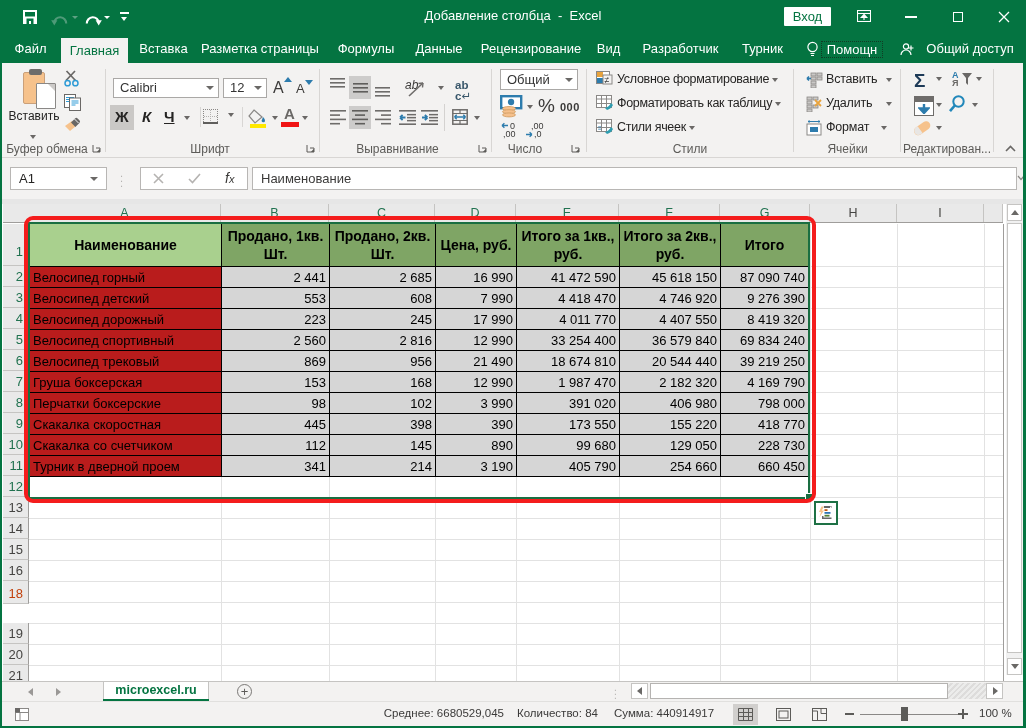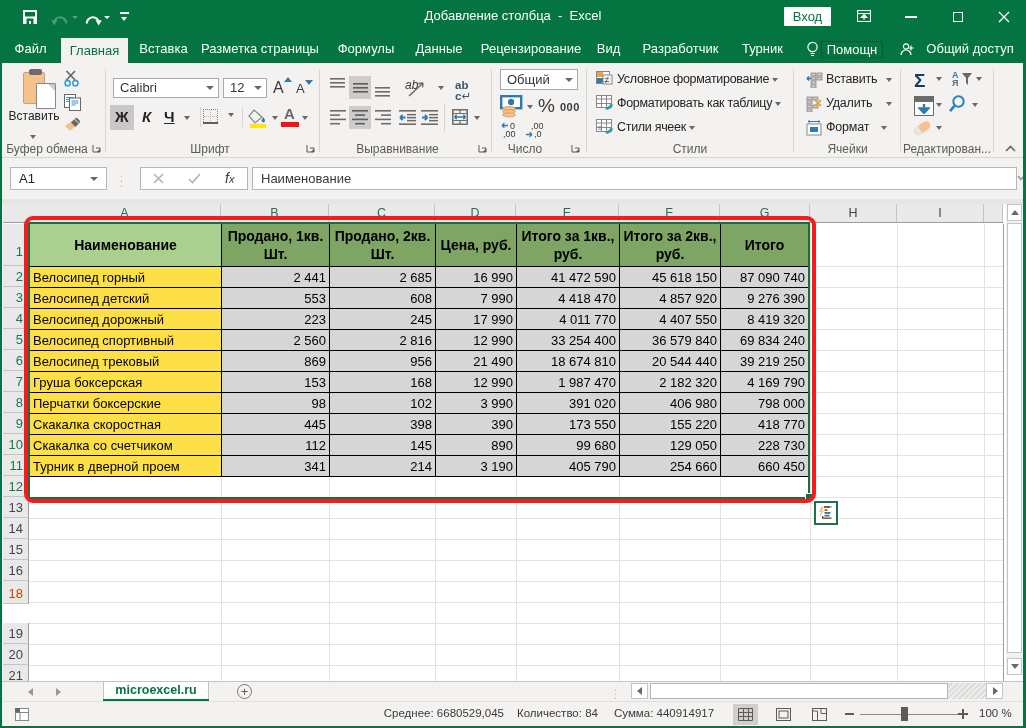--- a/index.html
+++ b/index.html
@@ -27,21 +27,21 @@
   #colhead { position:absolute; left:3px; top:5px; width:1000px; height:19px; background:#e9e9e9; border-bottom:1px solid #9f9d9b; }
   .ch { position:absolute; top:0; height:18px; font-size:12.5px; text-align:center; line-height:19px; color:#217250; border-right:1px solid #c5c4c2; }
   .rh { position:absolute; left:3px; width:26px; height:20px; background:#e9e9e9; border-bottom:1px solid #c5c4c2; font-size:13px; text-align:right; padding-right:5px; color:#217250; line-height:20px; border-right:1px solid #9f9d9b; }
   .gridv { position:absolute; width:1px; background:#e2e2e2; }
   .gridh { position:absolute; height:1px; background:#e2e2e2; }
   
   #xtable { position:absolute; left:29px; top:24px; border-collapse:collapse; }
   #xtable td { border:1px solid #000; font-size:13px; color:#000; padding:0 3px; white-space:nowrap; overflow:hidden; }
   #xtable .hd { background:#7fa565; font-weight:bold; text-align:center; font-size:14px; line-height:1.3; }
   #xtable .hd1 { background:#a9d08e; }
-  #xtable .c1 { background:#fde047; text-align:left; }
+  #xtable .c1 { background:#b91c1c; text-align:left; }
   #xtable .num { background:#d6d6d6; text-align:right; }
   #selborder { position:absolute; left:28px; top:23px; width:782px; height:277px; border:2px solid #1a6e41; }
   #redbox { position:absolute; left:24px; top:17px; width:792px; height:287px; border:4px solid #f41c1c; border-radius:9px; }
   
   #tabbar { position:absolute; left:0; top:681px; width:1026px; height:20px; background:#f3f2f1; border-top:1px solid #c5c4c2; }
   #statusbar { position:absolute; left:2px; top:701px; width:1026px; height:26px; background:#f3f2f1; border-top:1px solid #e1e0de; font-size:11.5px; color:#3b3a39; }
   #winborder { position:absolute; left:0; top:0; width:1026px; height:728px; border-left:2px solid #047441; border-right:3px solid #047441; border-bottom:2px solid #047441; pointer-events:none; }
 </style>
 </head>
 <body>
@@ -472,21 +472,21 @@
           <td class="num">41 472 590</td>
           <td class="num">45 618 150</td>
           <td class="num">87 090 740</td>
         </tr>
         <tr style="height:21px">
           <td class="c1">Велосипед детский</td>
           <td class="num">553</td>
           <td class="num">608</td>
           <td class="num">7 990</td>
           <td class="num">4 418 470</td>
-          <td class="num">4 857 920</td>
+          <td class="num">4 746 920</td>
           <td class="num">9 276 390</td>
         </tr>
         <tr style="height:21px">
           <td class="c1">Велосипед дорожный</td>
           <td class="num">223</td>
           <td class="num">245</td>
           <td class="num">17 990</td>
           <td class="num">4 011 770</td>
           <td class="num">4 407 550</td>
           <td class="num">8 419 320</td>

